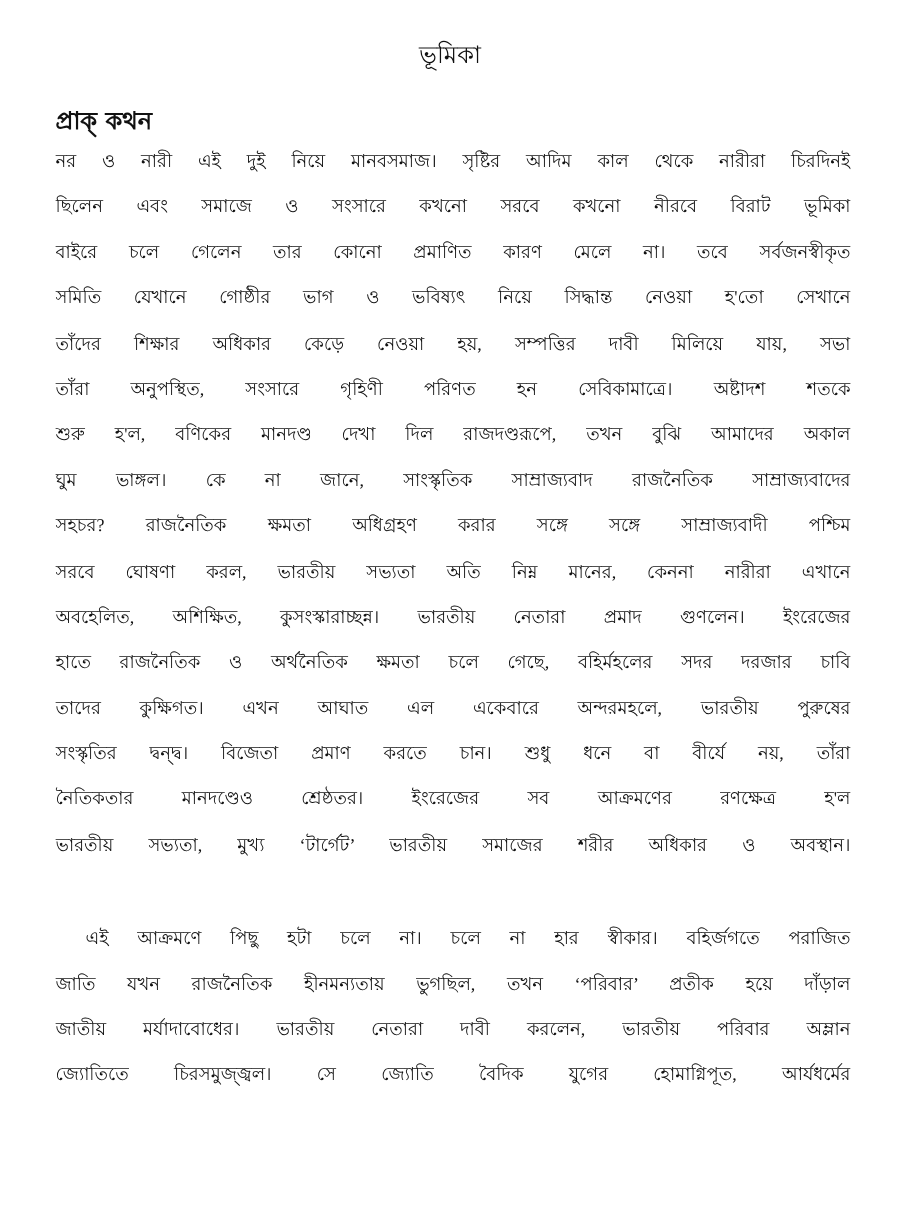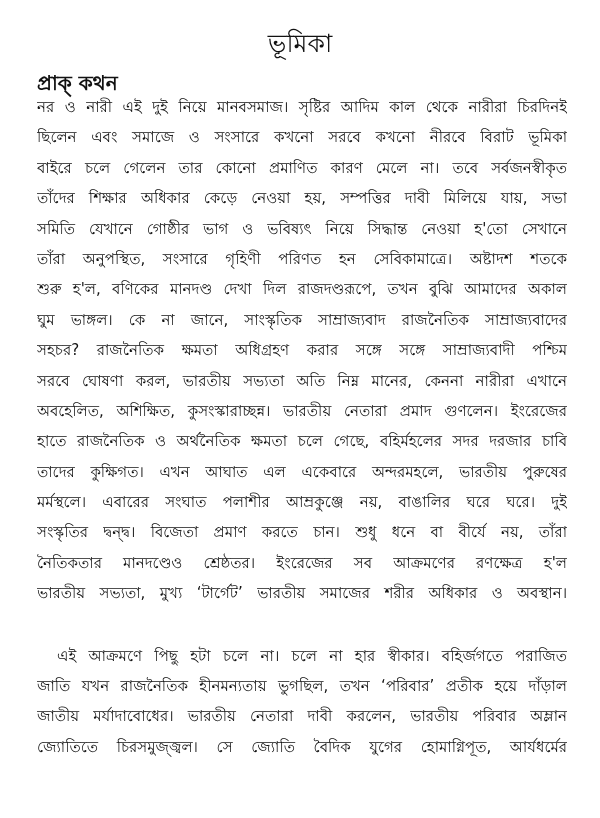--- a/index.html
+++ b/index.html
@@ -3,57 +3,56 @@
 <meta charset="utf-8">
 <style>
   html, body { margin: 0; padding: 0; }
   body {
     width: 600px; height: 818px; background: #ffffff; overflow: hidden;
     font-family: "DejaVu Sans", "Liberation Sans", sans-serif; color: #111;
   }
   .page { position: relative; width: 600px; height: 818px; }
   .title {
     position: absolute; top: 24px; left: 0; width: 600px; text-align: center;
-    font-size: 25px; font-weight: normal;
+    font-size: 16px; font-weight: normal;
   }
   .subheading {
-    position: absolute; top: 68px; left: 37px; font-size: 20px; font-weight: bold;
+    position: absolute; top: 68px; left: 37px; font-size: 16px; font-weight: bold;
   }
   .body-text {
     position: absolute; top: 92px; left: 37px; width: 530px;
   }
   .line {
-    display: block; height: 30.4px; line-height: 30.4px; font-size: 15px;
-    white-space: nowrap; text-align: justify; text-align-last: justify; overflow: hidden;
+    display: block; height: 30.4px; line-height: 30.4px; font-size: 12px;
+    white-space: nowrap; text-align: justify; text-align-last: justify; overflow: hidden; font-family: Liberation Serif, serif;
   }
   .line.indent { padding-left: 20px; margin-top: 32px; }
 </style>
 </head>
 <body>
 
 <div class="page">
   <div class="title">ভূমিকা</div>
   <div class="subheading">প্রাক্ কথন</div>
 
   <div class="body-text">
     <div>
       <span class="line">নর ও নারী এই দুই নিয়ে মানবসমাজ। সৃষ্টির আদিম কাল থেকে নারীরা চিরদিনই</span>
       <span class="line">ছিলেন এবং সমাজে ও সংসারে কখনো সরবে কখনো নীরবে বিরাট ভূমিকা</span>
       <span class="line">বাইরে চলে গেলেন তার কোনো প্রমাণিত কারণ মেলে না। তবে সর্বজনস্বীকৃত</span>
+      <span class="line">সমিতি যেখানে গোষ্ঠীর ভাগ ও ভবিষ্যৎ নিয়ে সিদ্ধান্ত নেওয়া হ'তো সেখানে</span>
       <span class="line">তাঁদের শিক্ষার অধিকার কেড়ে নেওয়া হয়, সম্পত্তির দাবী মিলিয়ে যায়, সভা</span>
-      <span class="line">সমিতি যেখানে গোষ্ঠীর ভাগ ও ভবিষ্যৎ নিয়ে সিদ্ধান্ত নেওয়া হ'তো সেখানে</span>
       <span class="line">তাঁরা অনুপস্থিত, সংসারে গৃহিণী পরিণত হন সেবিকামাত্রে। অষ্টাদশ শতকে</span>
       <span class="line">শুরু হ'ল, বণিকের মানদণ্ড দেখা দিল রাজদণ্ডরূপে, তখন বুঝি আমাদের অকাল</span>
       <span class="line">ঘুম ভাঙ্গল। কে না জানে, সাংস্কৃতিক সাম্রাজ্যবাদ রাজনৈতিক সাম্রাজ্যবাদের</span>
       <span class="line">সহচর? রাজনৈতিক ক্ষমতা অধিগ্রহণ করার সঙ্গে সঙ্গে সাম্রাজ্যবাদী পশ্চিম</span>
       <span class="line">সরবে ঘোষণা করল, ভারতীয় সভ্যতা অতি নিম্ন মানের, কেননা নারীরা এখানে</span>
       <span class="line">অবহেলিত, অশিক্ষিত, কুসংস্কারাচ্ছন্ন। ভারতীয় নেতারা প্রমাদ গুণলেন। ইংরেজের</span>
       <span class="line">হাতে রাজনৈতিক ও অর্থনৈতিক ক্ষমতা চলে গেছে, বহির্মহলের সদর দরজার চাবি</span>
       <span class="line">তাদের কুক্ষিগত। এখন আঘাত এল একেবারে অন্দরমহলে, ভারতীয় পুরুষের</span>
-      <span class="line">মর্মস্থলে। এবারের সংঘাত পলাশীর আম্রকুঞ্জে নয়, বাঙালির ঘরে ঘরে। দুই</span>
       <span class="line">সংস্কৃতির দ্বন্দ্ব। বিজেতা প্রমাণ করতে চান। শুধু ধনে বা বীর্যে নয়, তাঁরা</span>
       <span class="line">নৈতিকতার মানদণ্ডেও শ্রেষ্ঠতর। ইংরেজের সব আক্রমণের রণক্ষেত্র হ'ল</span>
       <span class="line">ভারতীয় সভ্যতা, মুখ্য ‘টার্গেট’ ভারতীয় সমাজের শরীর অধিকার ও অবস্থান।</span>
     </div>
     <div>
       <span class="line indent">এই আক্রমণে পিছু হটা চলে না। চলে না হার স্বীকার। বহির্জগতে পরাজিত</span>
       <span class="line">জাতি যখন রাজনৈতিক হীনমন্যতায় ভুগছিল, তখন ‘পরিবার’ প্রতীক হয়ে দাঁড়াল</span>
       <span class="line">জাতীয় মর্যাদাবোধের। ভারতীয় নেতারা দাবী করলেন, ভারতীয় পরিবার অম্লান</span>
       <span class="line">জ্যোতিতে চিরসমুজ্জ্বল। সে জ্যোতি বৈদিক যুগের হোমাগ্নিপূত, আর্যধর্মের</span>
 

